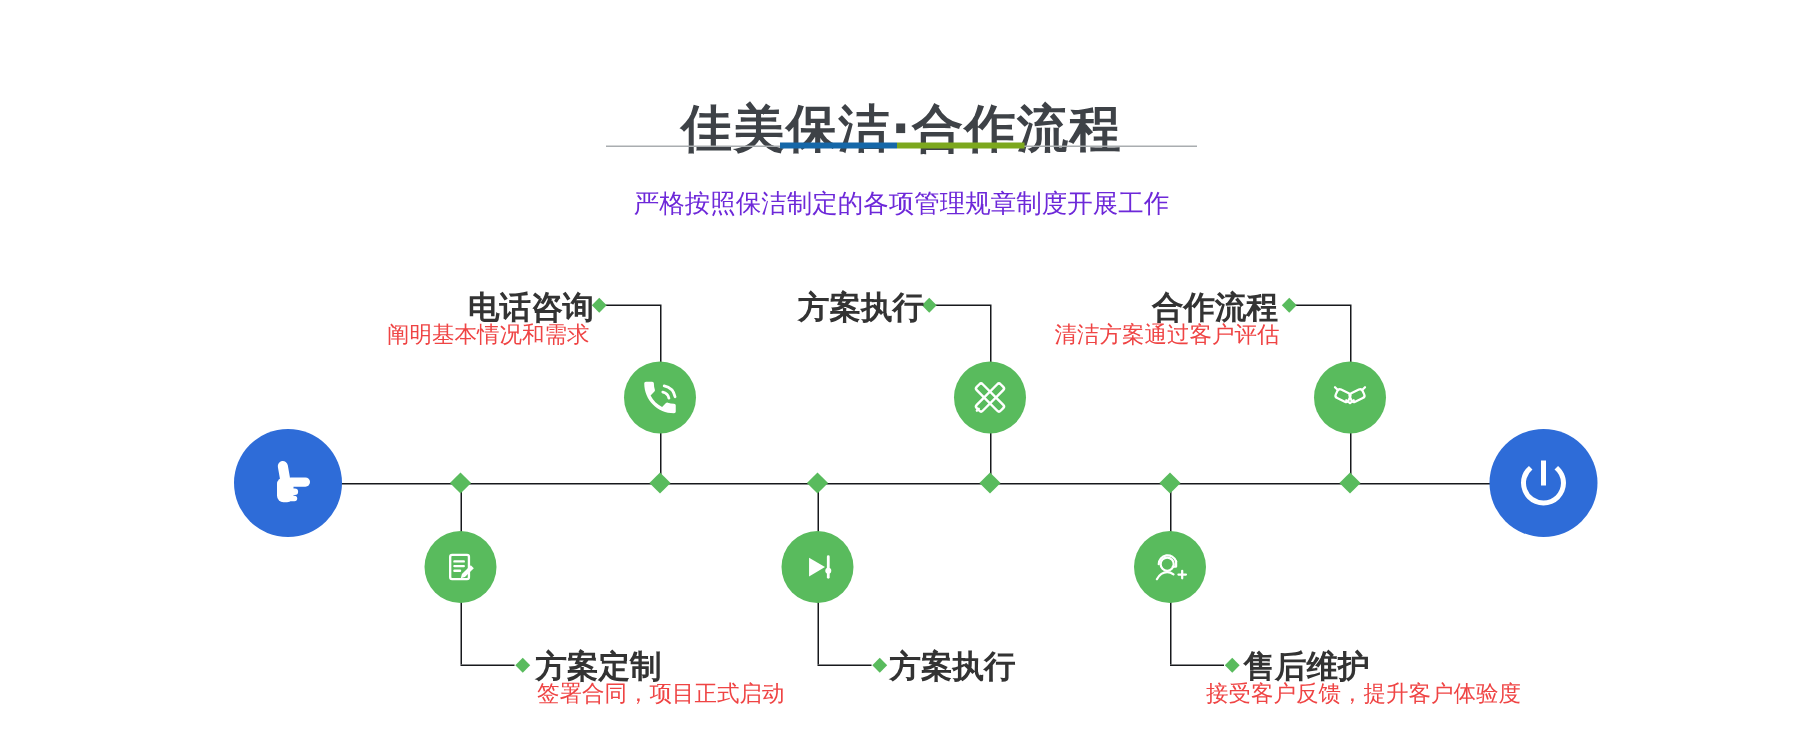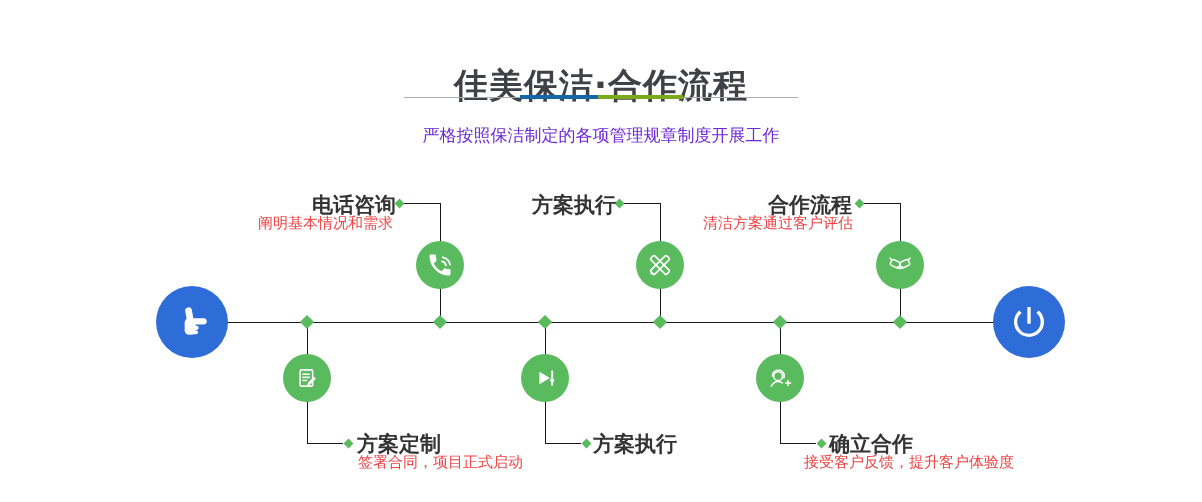--- a/index.html
+++ b/index.html
@@ -152,16 +152,16 @@
     <svg width="30" height="30" viewBox="0 0 48 48">
       <g fill="none" stroke="#fff" stroke-width="2.4" stroke-linecap="round" stroke-linejoin="round">
         <circle cx="21" cy="21" r="7"></circle>
         <path d="M10 37c2.8-5 7-7.5 11-7.5 2.3 0 4.6.8 6.7 2.3"></path>
         <path d="M12 21a9.5 9.5 0 0 1 18.5-3"></path>
         <path d="M30.5 18v5.5h-3.5"></path>
         <path d="M33 32h8M37 28v8"></path>
       </g>
     </svg>
   </div>
-  <div class="step-title" style="left:829px;top:430px;">确立合作</div>
+  <div class="step-title" style="left:829px;top:430px;">售后维护</div>
   <div class="step-desc" style="left:804px;top:453px;">接受客户反馈，提升客户体验度</div>
 
 </div>
 
 </body></html>

